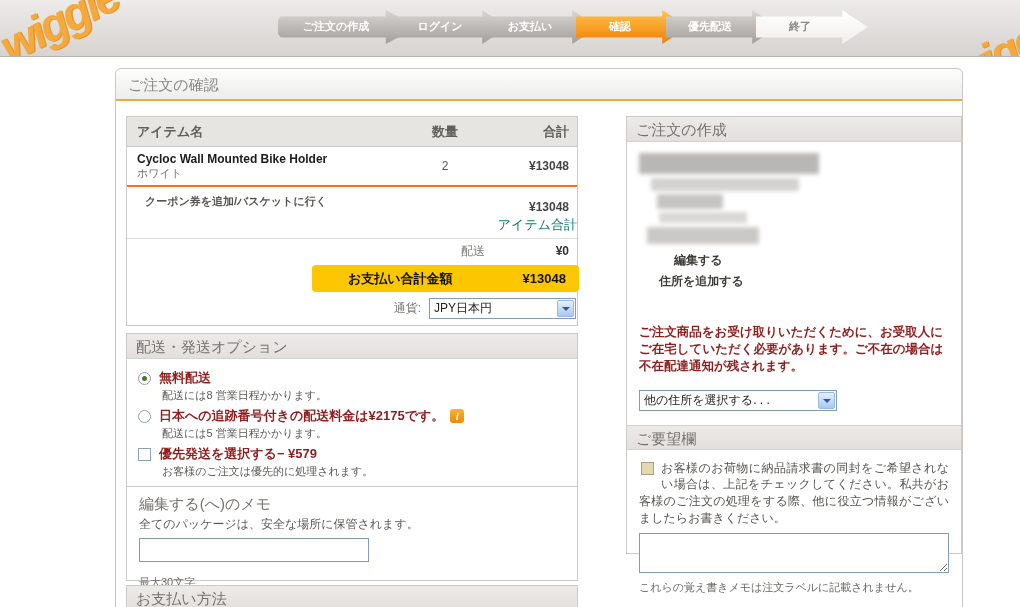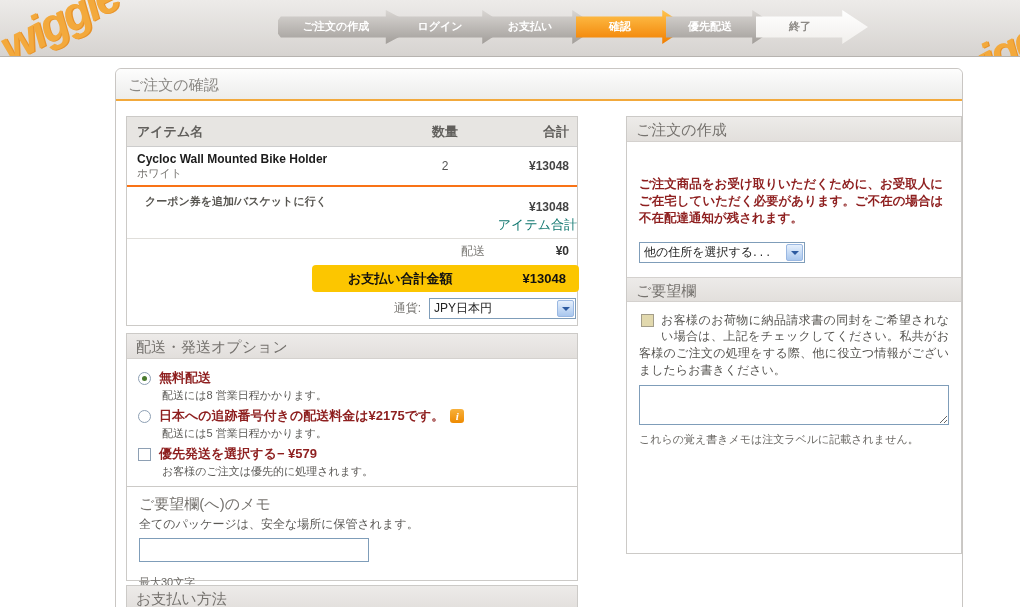--- a/index.html
+++ b/index.html
@@ -115,21 +115,21 @@
   .addr .l2 { width:148px; height:13px; background:#d4d2d0; margin:4px 0 0 12px; }
   .addr .l3 { width:66px;  height:15px; background:#c6c4c2; margin:3px 0 0 18px; }
   .addr .l4 { width:88px;  height:11px; background:#d9d7d5; margin:3px 0 0 20px; }
   .addr .l5 { width:112px; height:17px; background:#cbc9c7; margin:4px 0 0 8px; }
   .addr-link { font-size:12px; font-weight:bold; color:#3f3d3a; cursor:pointer; }
   .edit-link { margin:8px 0 0 35px; }
   .add-link { margin:4px 0 0 20px; }
   .warning { margin:34px 12px 0 12px; font-size:12.5px; font-weight:bold; color:#8e1f1f;
     line-height:1.35; }
   .addr-select-wrap { margin:15px 0 14px 12px; }
-  .addr-select-wrap .xp-select { width:166px; }
+  .addr-select-wrap .xp-select { width:198px; }
   .req-body { padding:10px 12px 0 12px; }
   .req-check { float:left; width:13px; height:13px; border:1px solid #a39d8a;
     background:#e2d9ae; margin:2px 7px 2px 2px; }
   .req-text { font-size:12px; color:#55534f; line-height:1.4; text-align:justify; }
   .req-textarea { width:310px; height:40px; border:1px solid #7f9db9; margin-top:6px;
     font-size:12px; resize:both; font-family:"Liberation Sans",sans-serif; }
   .req-note { font-size:11px; color:#6b6965; margin-top:3px; }
 </style>
 </head>
 <body>
@@ -203,33 +203,42 @@
       </div>
       <div class="opt-desc">配送には5 営業日程かかります。</div>
       <div class="opt-row">
         <span class="cbox"></span>
         <span class="opt-label">優先発送を選択する− ¥579</span>
       </div>
       <div class="opt-desc">お客様のご注文は優先的に処理されます。</div>
     </div>
     <div class="opt-divider"></div>
     <div class="memo">
-      <div class="memo-title">ご要望欄(へ)のメモ</div>
+      <div class="memo-title">編集する(へ)のメモ</div>
       <div class="memo-desc">全てのパッケージは、安全な場所に保管されます。</div>
       <input class="memo-input" value="" style="">
       <div class="memo-note">最大30文字</div>
     </div>
   </div>
 
   <div class="panel payment">
     <div class="bar">お支払い方法</div>
   </div>
 
   <div class="panel rightbox">
     <div class="bar">ご注文の作成</div>
+    <div class="addr">
+      <div class="blur-line l1"></div>
+      <div class="blur-line l2"></div>
+      <div class="blur-line l3"></div>
+      <div class="blur-line l4"></div>
+      <div class="blur-line l5"></div>
+      <div class="addr-link edit-link">編集する</div>
+      <div class="addr-link add-link">住所を追加する</div>
+    </div>
     <div class="warning">ご注文商品をお受け取りいただくために、お受取人にご在宅していただく必要があります。ご不在の場合は不在配達通知が残されます。</div>
     <div class="addr-select-wrap">
       <div class="xp-select">
         <span class="val">他の住所を選択する. . .</span>
         <span class="xp-arrow"></span>
       </div>
     </div>
     <div class="bar" style="border-top:1px solid #d4d1ce;">ご要望欄</div>
     <div class="req-body">
       <span class="req-check"></span>

